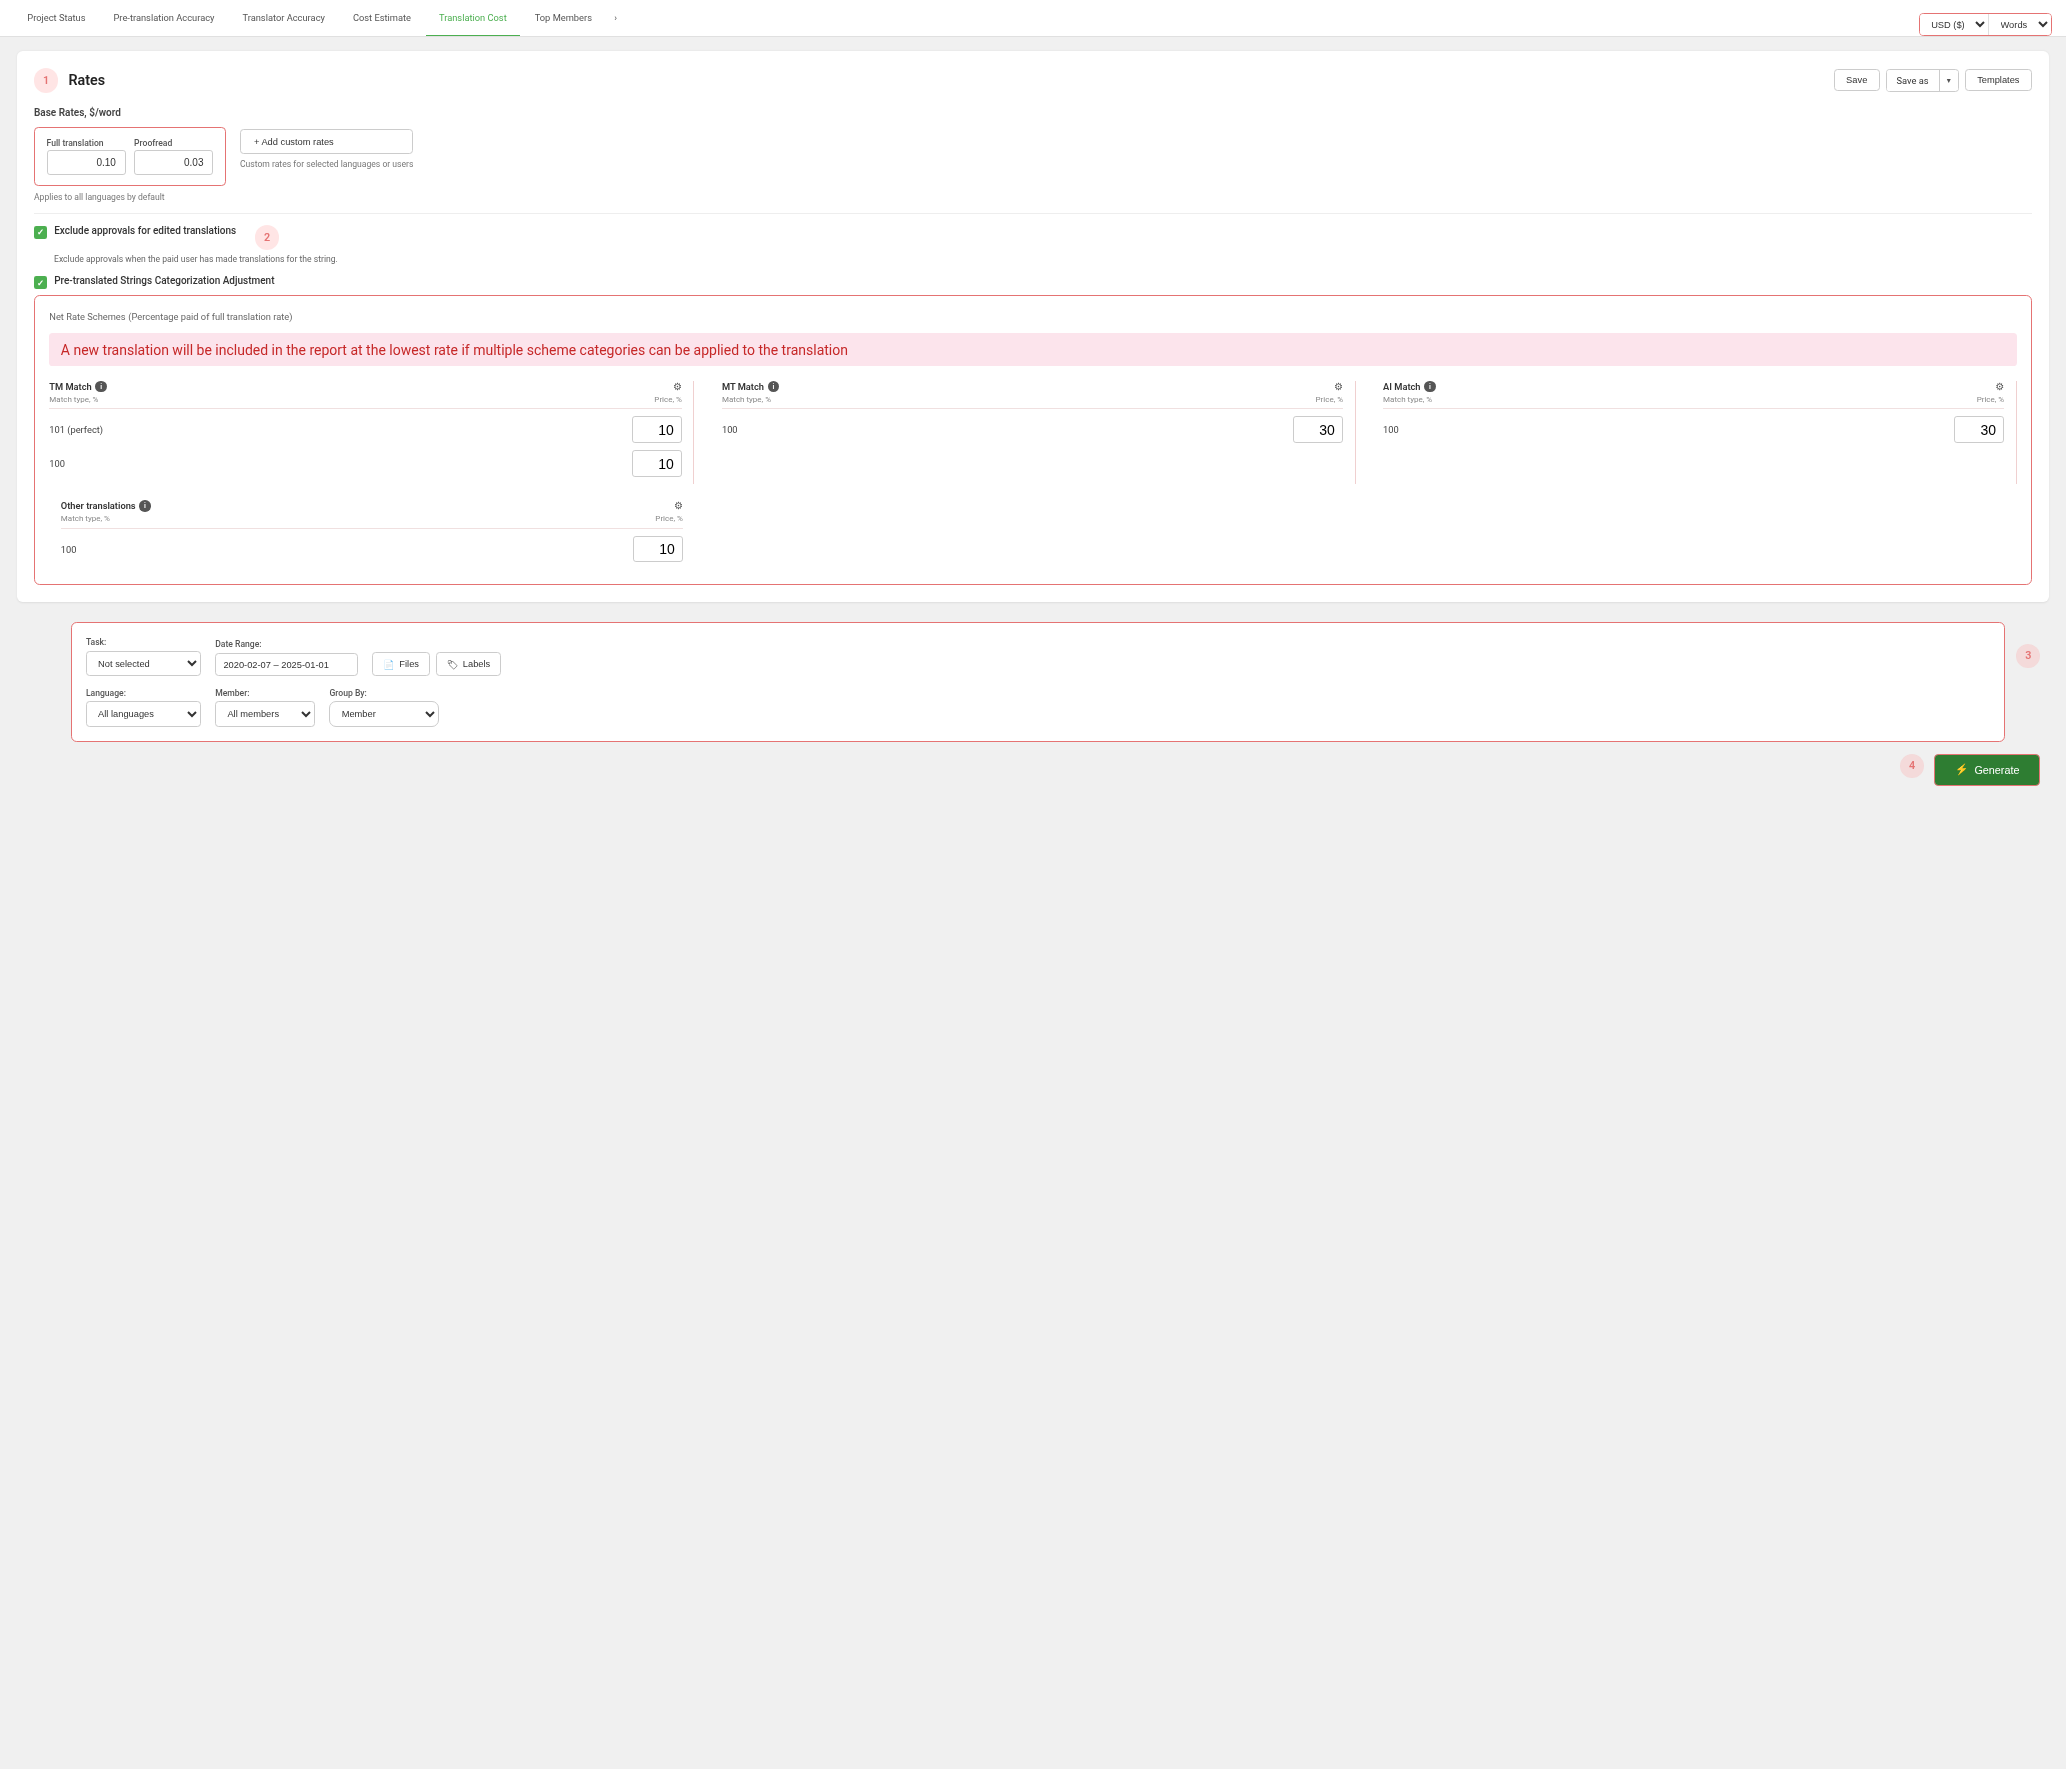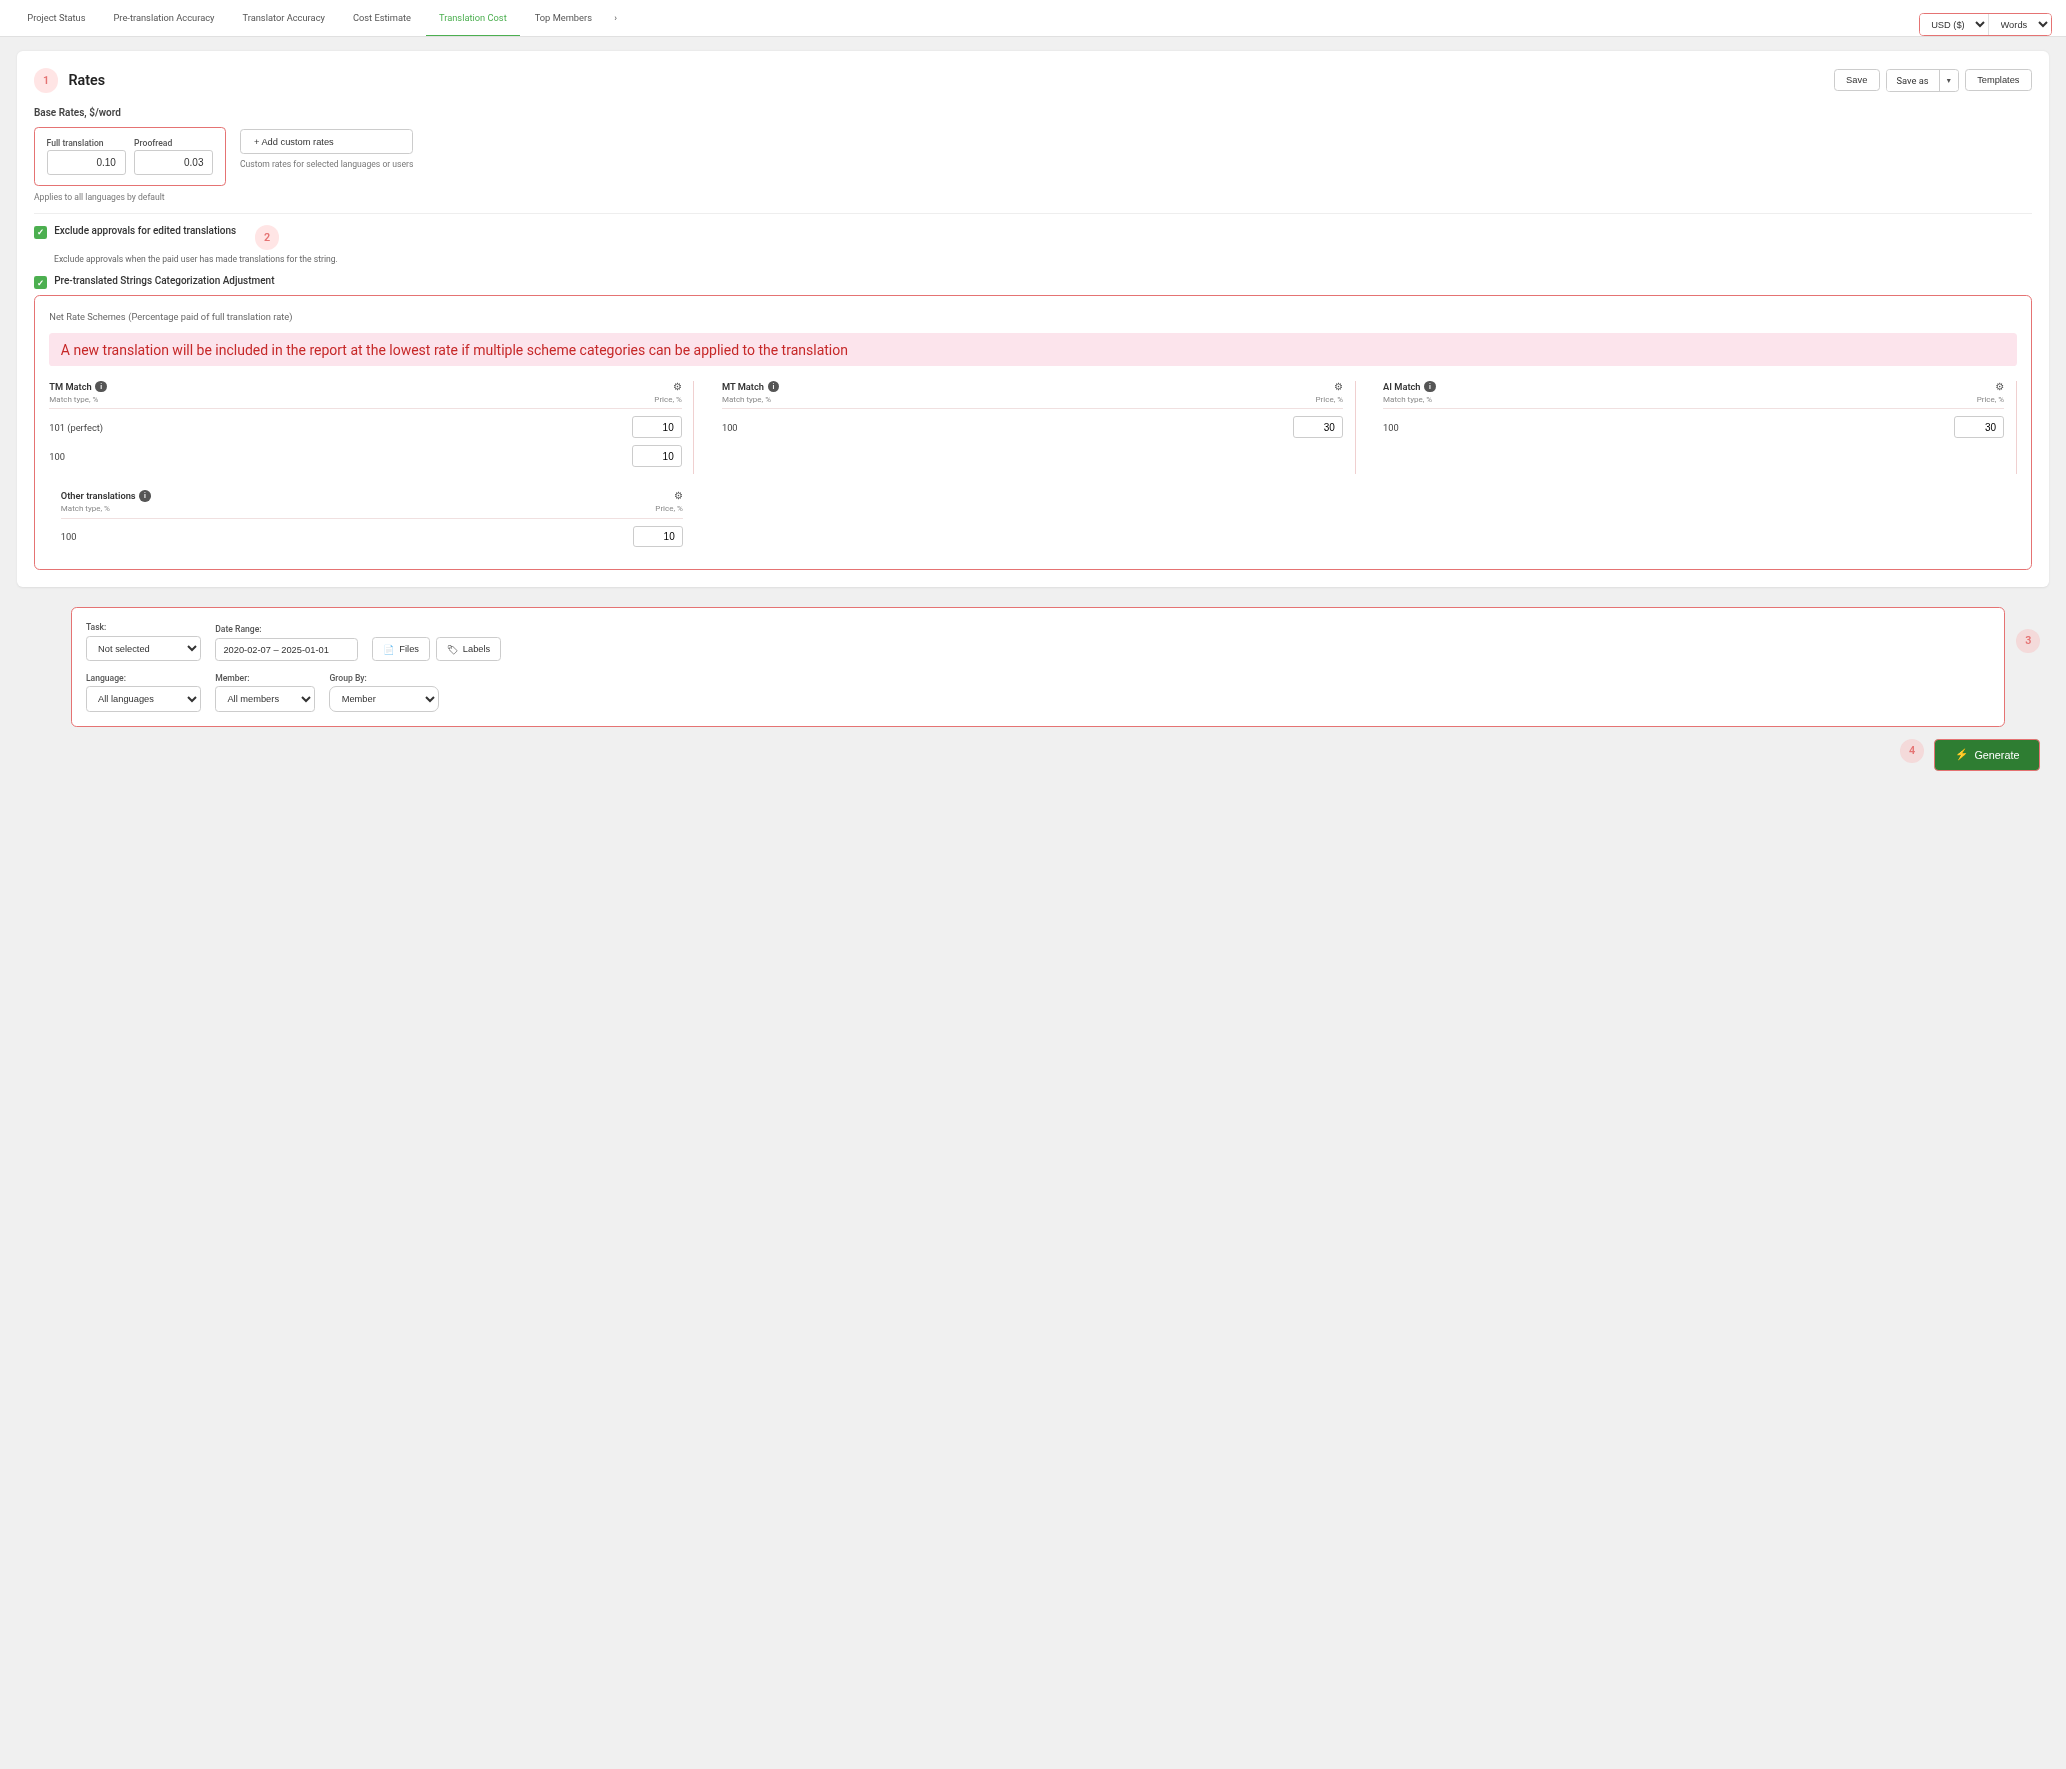--- a/index.html
+++ b/index.html
@@ -370,21 +370,21 @@
     .match-label {
       font-size: 9.3px;
       color: #444;
     }
 
     .price-input {
       width: 50px;
       border: 0.7px solid #ccc;
       border-radius: 2.9px;
       padding: 4.3px 7.2px;
-      font-size: 10px;
+      font-size: 14px;
       text-align: right;
       outline: none;
     }
 
     
     .filter-card {
       border: 1.4px solid #e57373;
       border-radius: 5.7px;
       padding: 14.3px;
       background: #fff;

